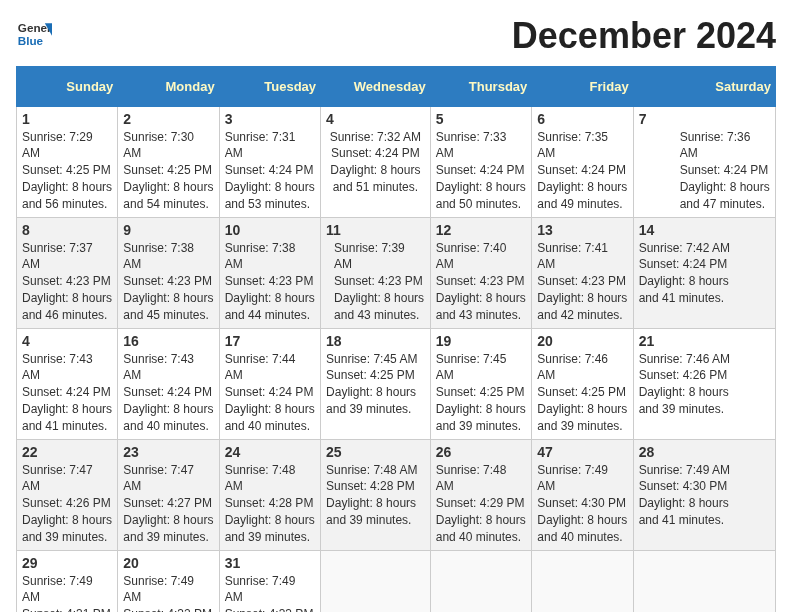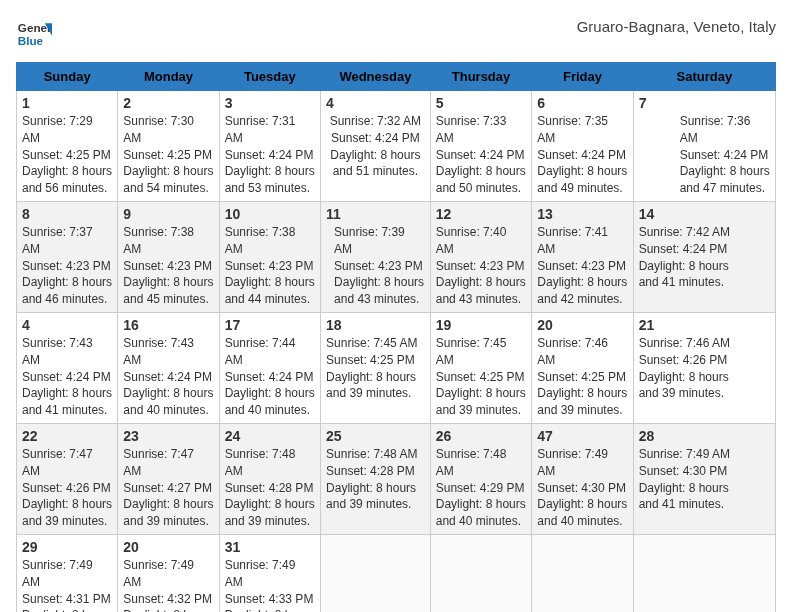--- a/index.html
+++ b/index.html
@@ -39,25 +39,25 @@
       color: #444;
       margin-top: 2px;
     }
     .calendar-table {
       width: 100%;
       border-collapse: collapse;
       font-size: 11px;
     }
     .calendar-table thead th {
       background-color: #2d7cc1;
-      color: #000000;
+      color: #fef9c3;
       font-size: 13px;
       font-weight: bold;
-      padding: 6px 4px;
-      text-align: center;
+      padding: 12px 4px;
+      text-align: right;
       border: 1px solid #2d7cc1;
     }
     .calendar-table tbody td {
       border: 1px solid #ccc;
       vertical-align: top;
       padding: 4px 5px;
       min-height: 70px;
       height: 80px;
       background: #fff;
       color: #333;
@@ -85,21 +85,21 @@
 
 <div class="header-section">
   <div class="logo">
     <svg class="logo-icon" viewBox="0 0 40 40" xmlns="http://www.w3.org/2000/svg">
       <text x="2" y="18" font-size="13" font-weight="bold" fill="#333" font-family="Arial">General</text>
       <text x="2" y="32" font-size="13" font-weight="bold" fill="#1a6db5" font-family="Arial">Blue</text>
       <polygon points="32,8 40,8 40,22" fill="#1a6db5"></polygon>
     </svg>
   </div>
   <div class="title-block">
-    <div class="subtitle">Gruaro-Bagnara, Veneto, Italy</div>
+    <div class="main-title">December 2024</div>
   </div>
 </div>
 
 <table class="calendar-table">
   <thead>
     <tr id="header-row">
         <th>Sunday</th>
         <th>Monday</th>
         <th>Tuesday</th>
         <th>Wednesday</th>

